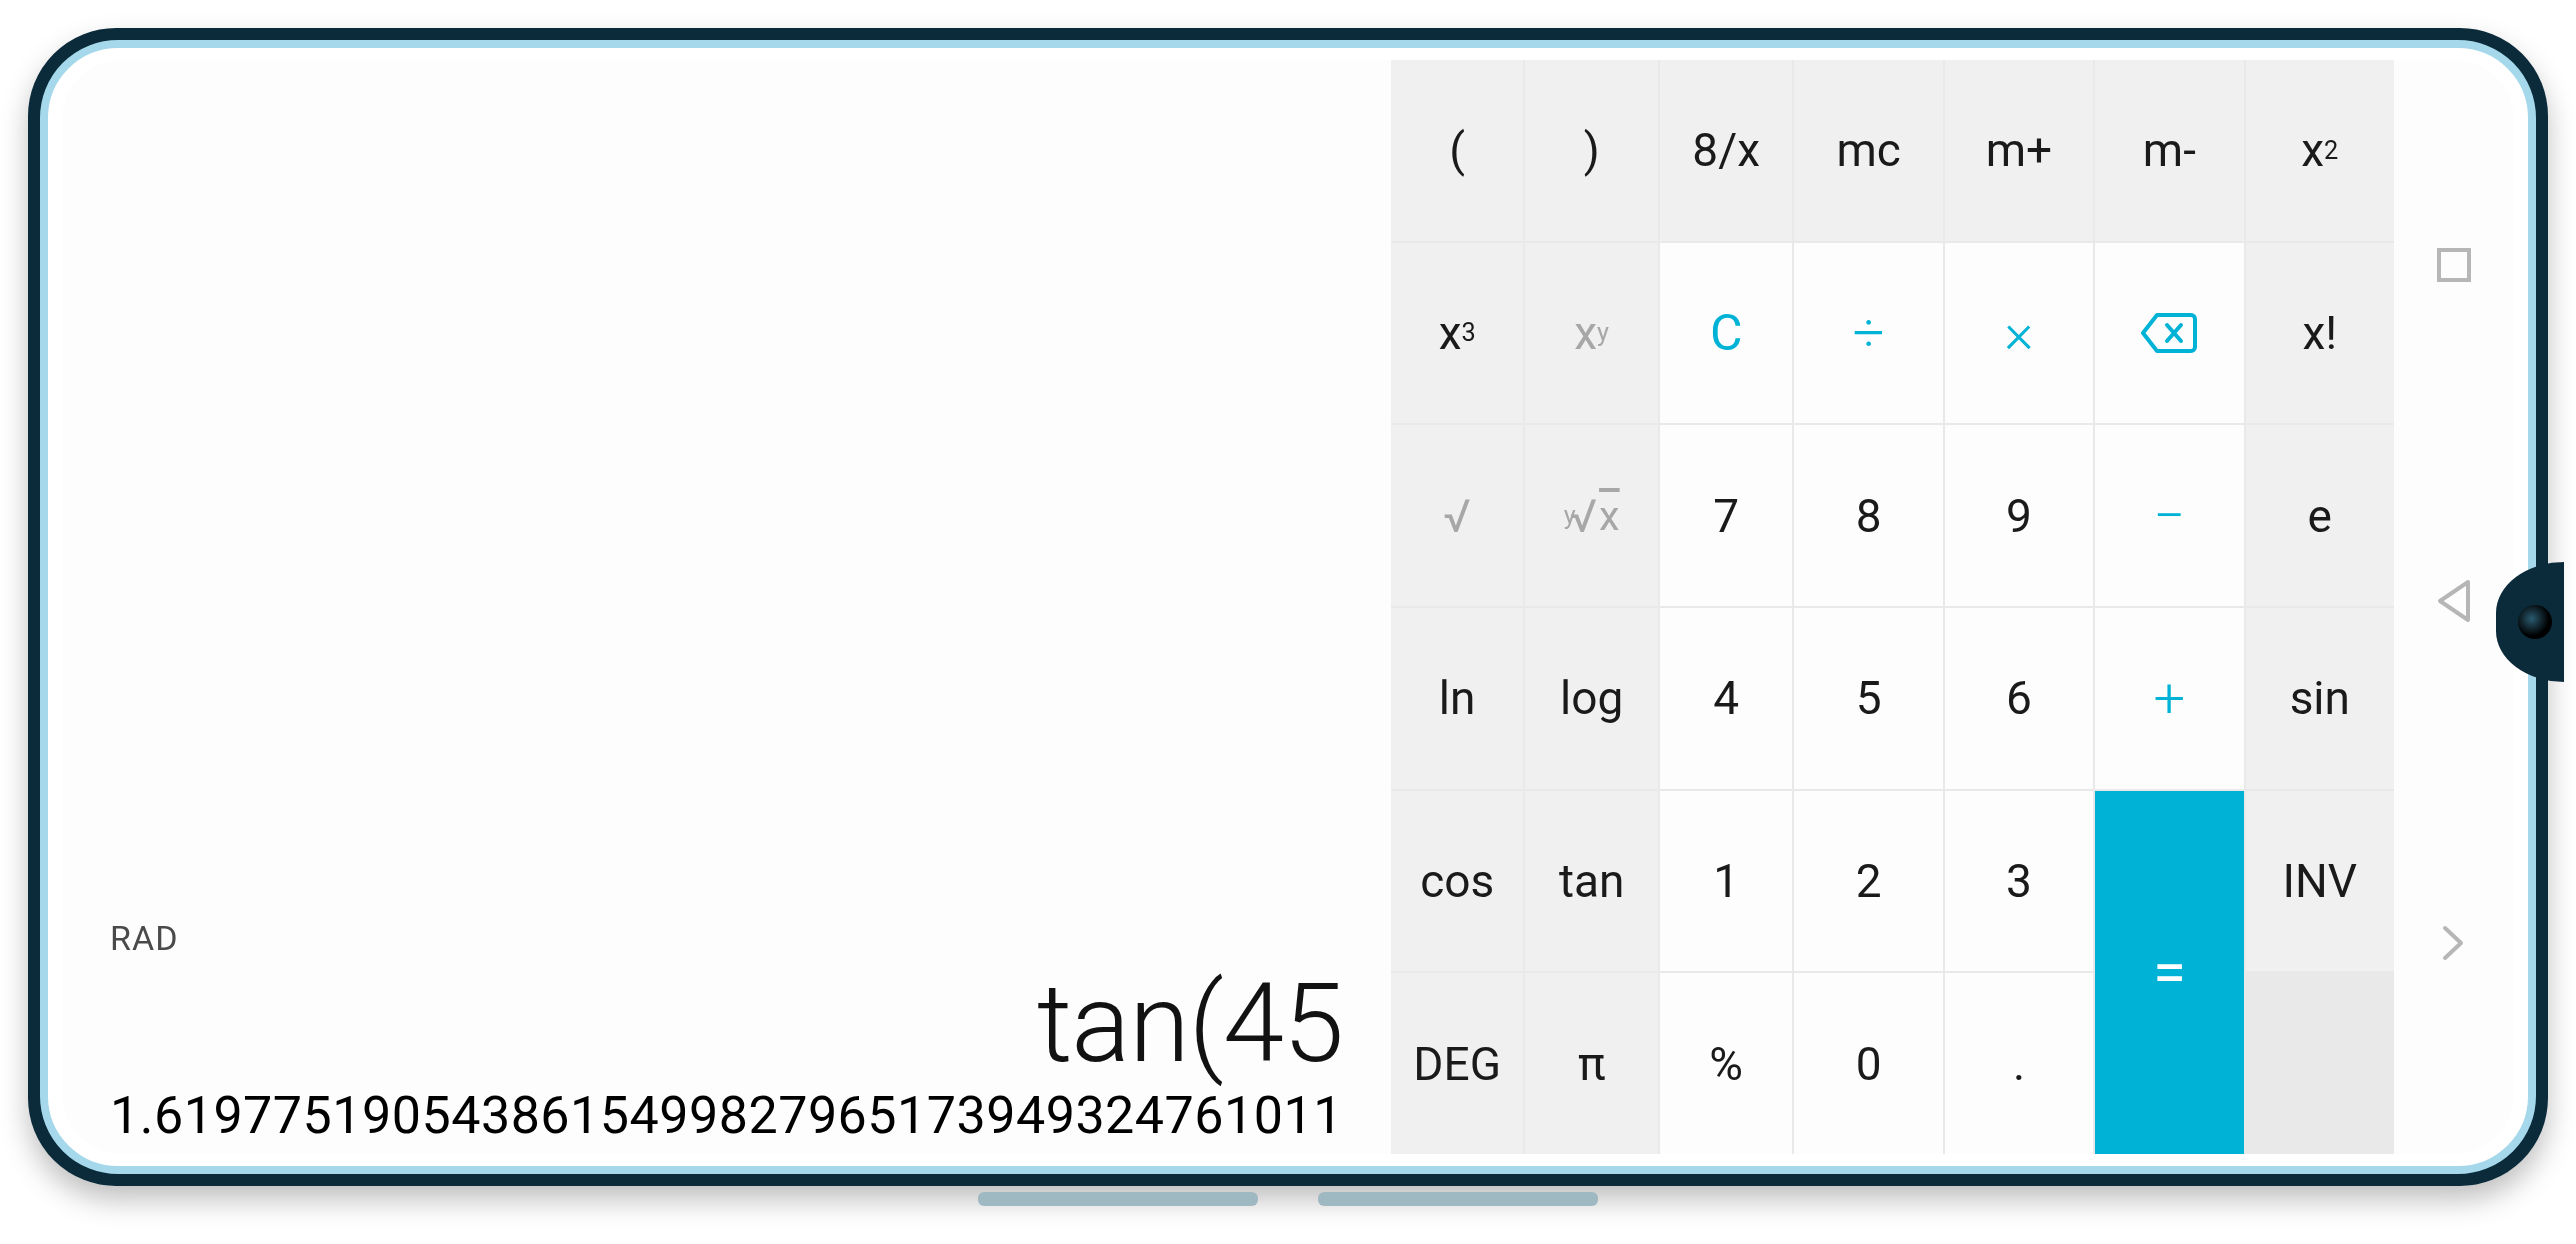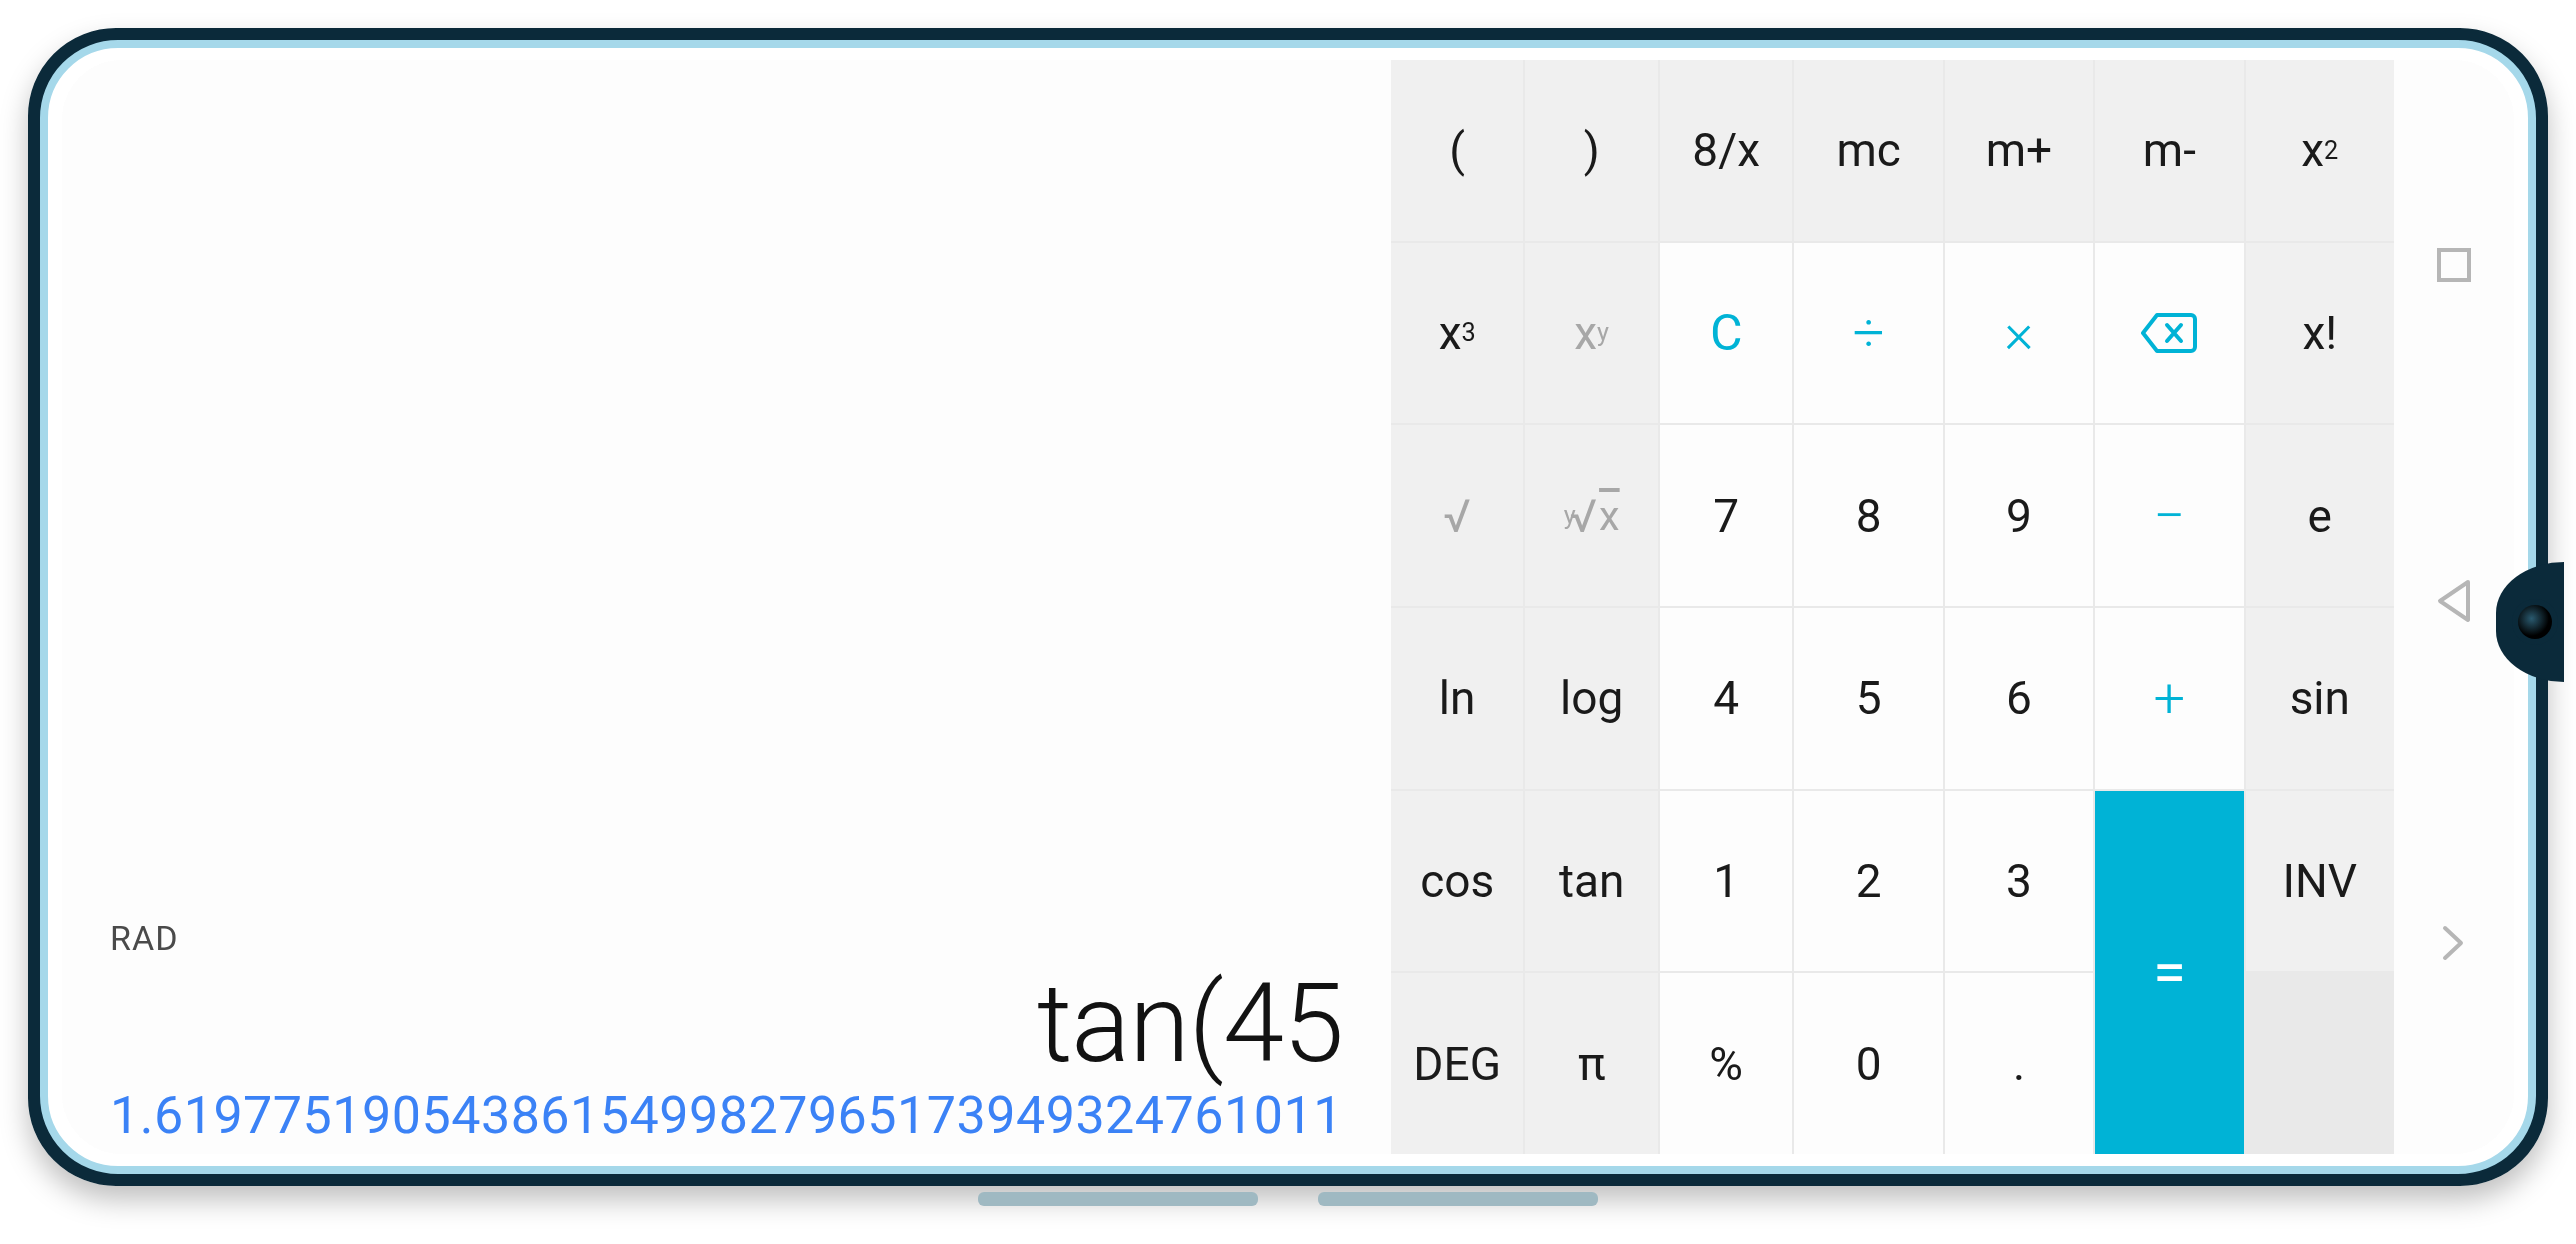--- a/index.html
+++ b/index.html
@@ -125,21 +125,21 @@
   .expression {
     font-size: 110px;
     color: #121212;
     font-weight: 300;
     line-height: 1.05;
     letter-spacing: -1px;
     margin-left: 36px;
   }
   .result {
     font-size: 52px;
-    color: #3b82f6;
+    color: #000000;
     font-weight: 400;
     margin-top: 4px;
     letter-spacing: .5px;
   }
 
   .keypad {
     flex: 1;
     display: grid;
     grid-template-columns: repeat(3, 1fr) repeat(4, 1.12fr);
     grid-auto-rows: 1fr;

